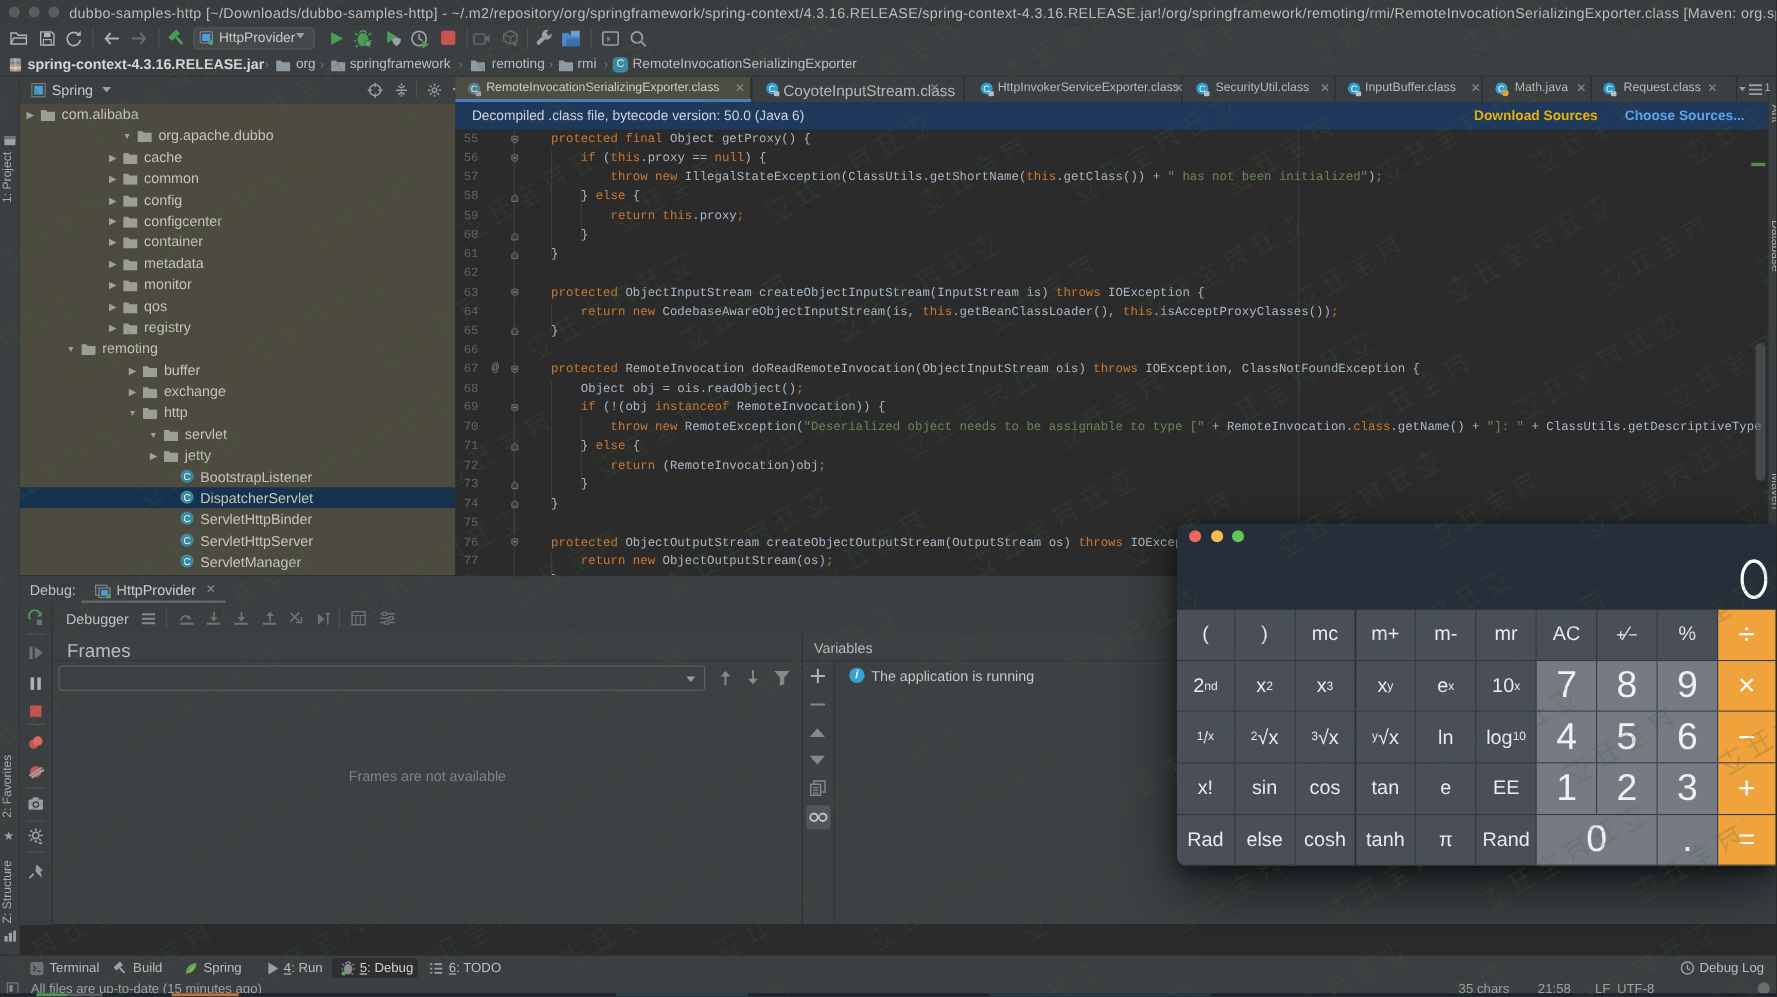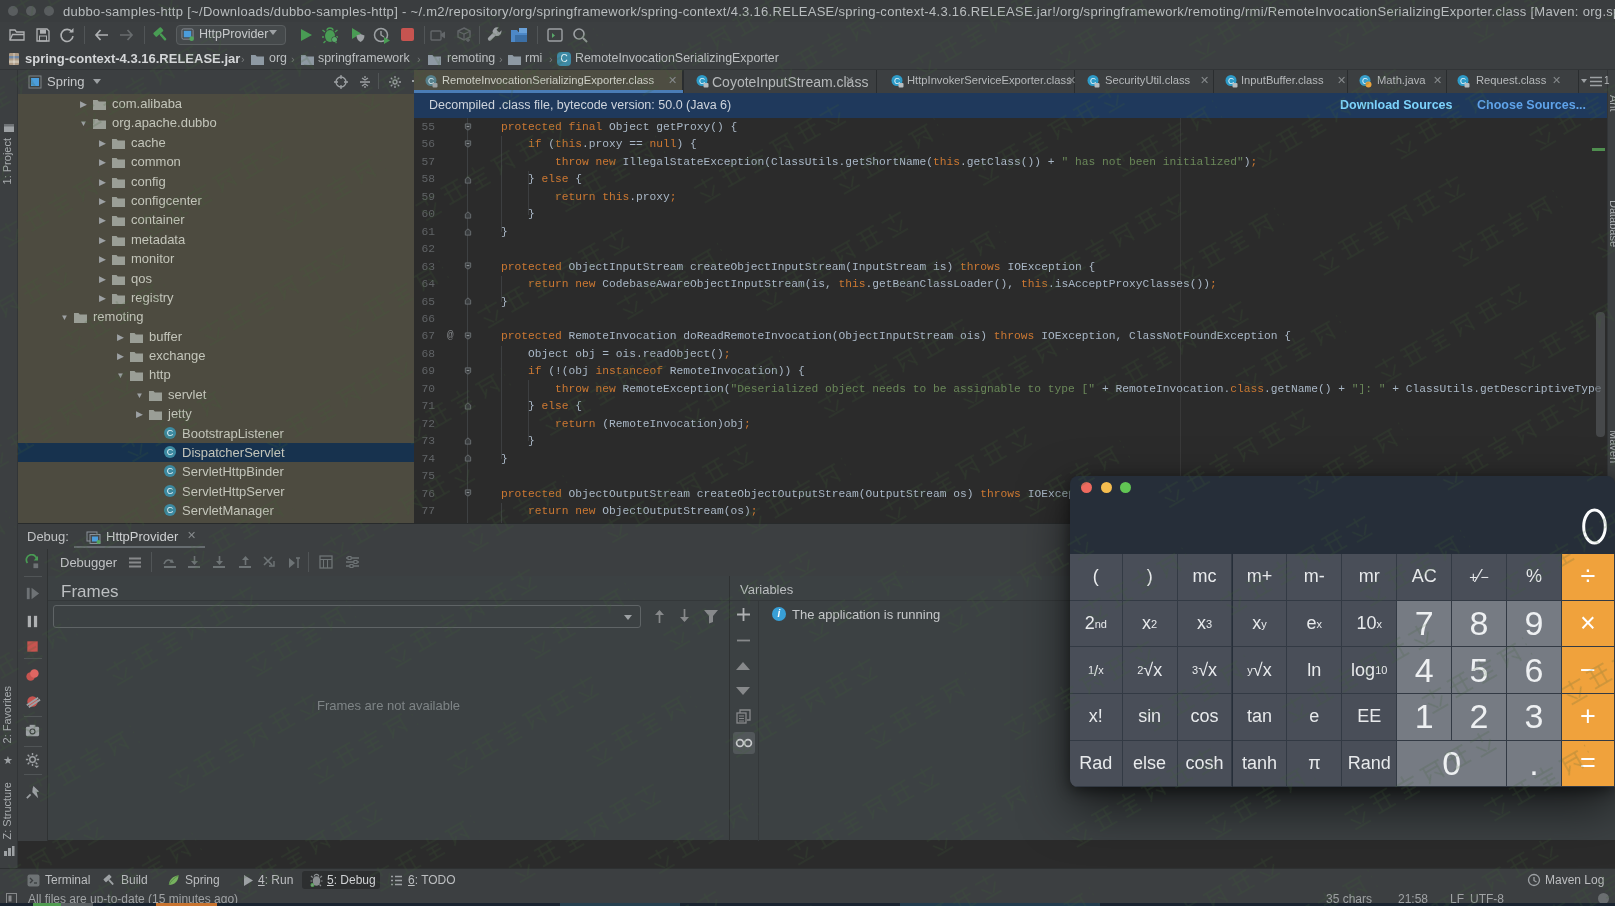--- a/index.html
+++ b/index.html
@@ -31,21 +31,21 @@
 .tarr{display:inline-block;width:19px;text-align:center;color:#9da1a4;font-size:9px;vertical-align:1px}
 .ticn{display:inline-block;width:16px;margin-right:3px;vertical-align:-2px}
 
 #tabbar{left:414px;top:70px;width:1193px;height:23px;background:#3c3f41}
 .tab{position:absolute;top:0;height:23px;font-size:12px;color:#b6b9bb;border-right:1px solid #2a2d2f;white-space:nowrap}
 .x{color:#868a8c;font-size:11px}
 .tab.on{background:#4e4d42;color:#d2d4cd}
 .cicon{display:inline-block;width:14px;height:14px;vertical-align:-3px}
 
 #banner{left:414px;top:93px;width:1193px;height:25px;background:#1f395c;color:#ced4dc;font-size:12.5px;line-height:25px}
-#banner .lnk{position:absolute;top:0;color:#7dd3fc;font-weight:bold}
+#banner .lnk{position:absolute;top:0;color:#eab308;font-weight:bold}
 
 #editor{left:414px;top:118px;width:1193px;height:410px;background:#2b2b2b;overflow:hidden}
 #gutter{position:absolute;left:0;top:0;width:21px;text-align:right;color:#606366;font-family:"Liberation Mono",monospace;font-size:11.25px;line-height:17.45px;padding-top:1px}
 #code{position:absolute;left:60px;top:0;font-family:"Liberation Mono",monospace;font-size:11.25px;line-height:17.45px;color:#a9b7c6;padding-top:1px}
 #code pre{font-family:inherit}
 .k{color:#cc7832}.s{color:#6a8759}
 #guide{position:absolute;left:766px;top:0;width:1px;height:410px;background:#393939}
 .foldline{position:absolute;left:53px;top:0;width:1px;height:410px;background:#3e4143}
 .fm{position:absolute;left:50px;width:8px;height:8px}
 
@@ -236,24 +236,24 @@
         <path d="M2 7h10M7 1v2m0 8v2M4 3l3 2 3-2M4 11l3-2 3 2" fill="none" stroke="#9da1a4" stroke-width="1.3"></path>
       </svg>
   <span class="abs" style="left:360px;top:3px;width:1px;height:16px;background:#515557"></span>
   <svg class="abs" style="left:370px;top:5px;width:14px;height:14px" viewBox="0 0 14 14">
         <circle cx="7" cy="7" r="2" fill="none" stroke="#9da1a4" stroke-width="1.3"></circle>
         <path d="M7 1v2.2M7 10.8V13M1 7h2.2M10.8 7H13M2.8 2.8l1.6 1.6M9.6 9.6l1.6 1.6M11.2 2.8L9.6 4.4M4.4 9.6l-1.6 1.6" stroke="#9da1a4" stroke-width="1.3"></path>
       </svg>
   <span class="abs" style="left:394px;top:10px;width:12px;height:2px;background:#9da1a4"></span>
 </div>
 <div class="abs" id="projtree">
-<div class="trow" style="padding-left:56px"><span class="tarr">▶</span><span class="ticn"><svg width="13" height="11" viewBox="0 0 13 11">
+<div class="trow" style=""><span class="tarr">▶</span><span class="ticn"><svg width="13" height="11" viewBox="0 0 13 11">
             <path d="M0 1h4.5l1.3 1.6H13V11H0z" fill="#9a9e96"></path>
           </svg></span>com.alibaba</div>
-<div class="trow" style="padding-left:56px"><span class="tarr" style="font-size:8px">▼</span><span class="ticn"><svg width="13" height="11" viewBox="0 0 13 11">
+<div class="trow" style="padding-left:88px"><span class="tarr" style="font-size:8px">▼</span><span class="ticn"><svg width="13" height="11" viewBox="0 0 13 11">
             <path d="M0 1h4.5l1.3 1.6H13V11H0z" fill="#9a9e96"></path>
           </svg></span>org.apache.dubbo</div>
 <div class="trow" style="padding-left:75px"><span class="tarr">▶</span><span class="ticn"><svg width="13" height="11" viewBox="0 0 13 11">
             <path d="M0 1h4.5l1.3 1.6H13V11H0z" fill="#9a9e96"></path>
           </svg></span>cache</div>
 <div class="trow" style="padding-left:75px"><span class="tarr">▶</span><span class="ticn"><svg width="13" height="11" viewBox="0 0 13 11">
             <path d="M0 1h4.5l1.3 1.6H13V11H0z" fill="#9a9e96"></path>
           </svg></span>common</div>
 <div class="trow" style="padding-left:75px"><span class="tarr">▶</span><span class="ticn"><svg width="13" height="11" viewBox="0 0 13 11">
             <path d="M0 1h4.5l1.3 1.6H13V11H0z" fill="#9a9e96"></path>
@@ -680,21 +680,21 @@
       </svg>
   <span style="left:327px;color:#d0d2d4"><u>5</u>: Debug</span>
   <svg class="abs" style="left:390px;top:5px;width:13px;height:13px" viewBox="0 0 13 13">
         <path d="M1 2.5h2m2 0h7M1 6.5h2m2 0h7M1 10.5h2m2 0h7" stroke="#9da1a4" stroke-width="1.6"></path>
       </svg>
   <span style="left:408px"><u>6</u>: TODO</span>
   <svg class="abs" style="left:1527px;top:4px;width:14px;height:14px" viewBox="0 0 14 14">
         <circle cx="7" cy="7" r="5.5" fill="none" stroke="#9da1a4" stroke-width="1.3"></circle>
         <path d="M7 4v3.5L9.5 9" fill="none" stroke="#9da1a4" stroke-width="1.3"></path>
       </svg>
-  <span style="left:1545px">Maven Log</span>
+  <span style="left:1545px">Debug Log</span>
 </div>
 <div class="abs" id="statB">
   <svg class="abs" style="left:6px;top:3px;width:11px;height:11px" viewBox="0 0 11 11">
         <rect x="0.5" y="0.5" width="10" height="10" fill="none" stroke="#87898b"></rect>
         <rect x="2.5" y="2.5" width="3" height="6" fill="#87898b"></rect>
       </svg>
   <span style="left:28px">All files are up-to-date (15 minutes ago)</span>
   <span style="left:1326px">35 chars</span>
   <span style="left:1398px">21:58</span>
   <span style="left:1450px">LF</span>

